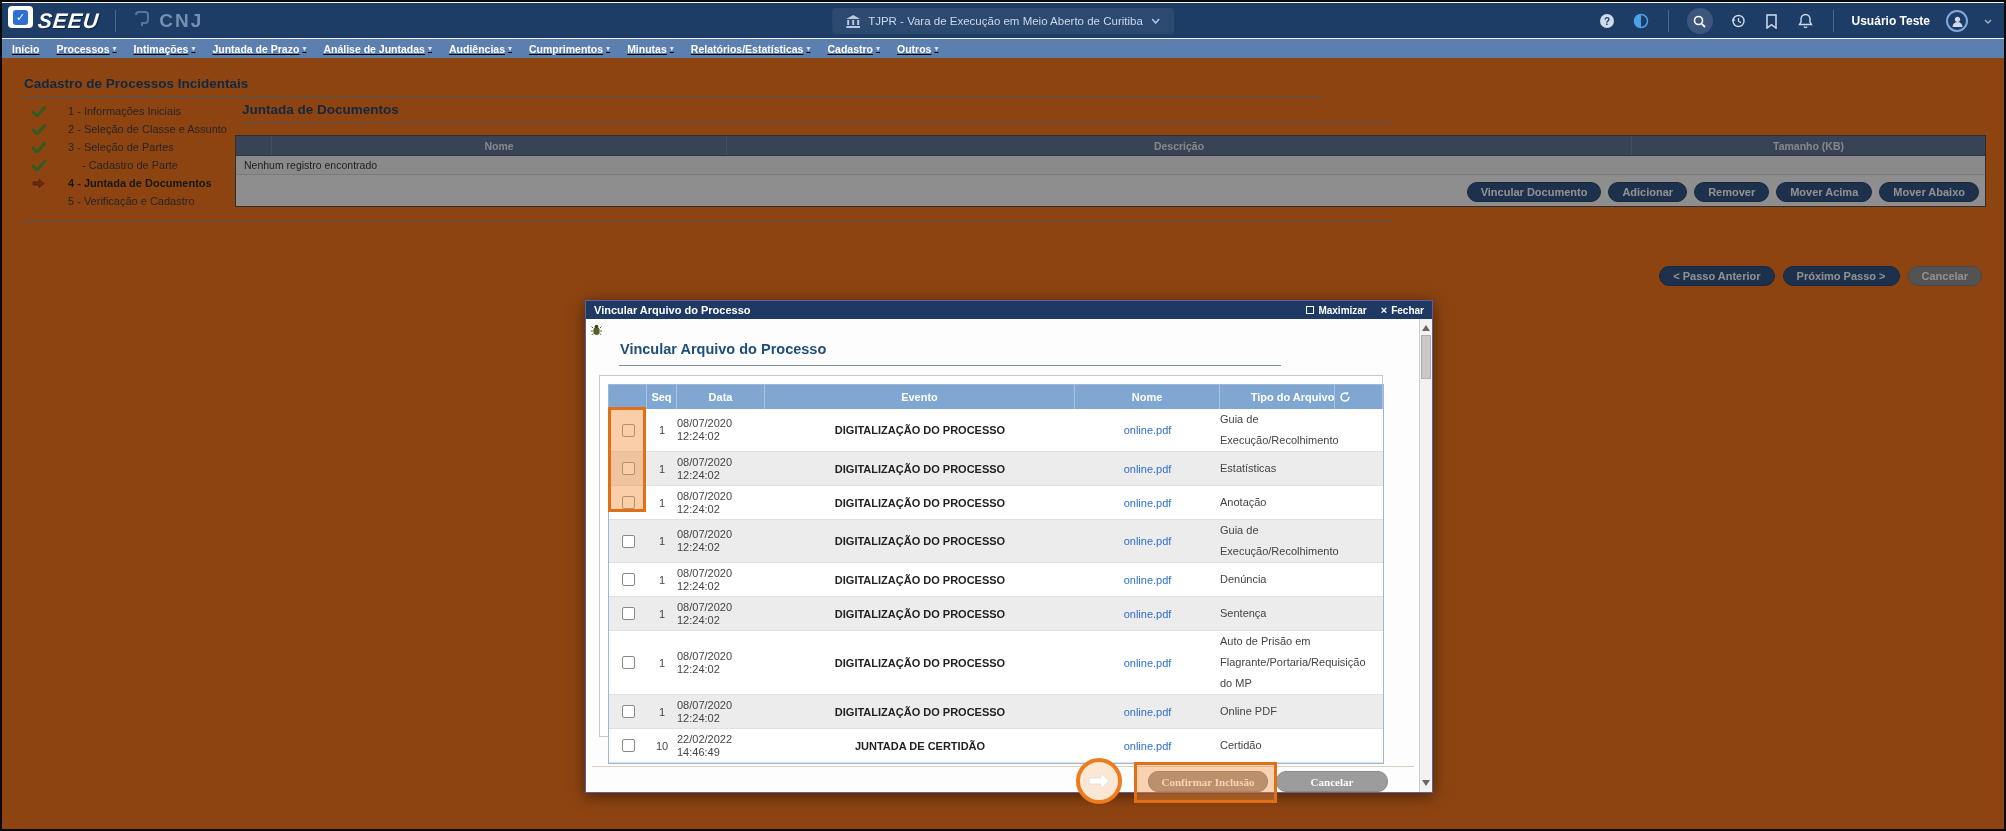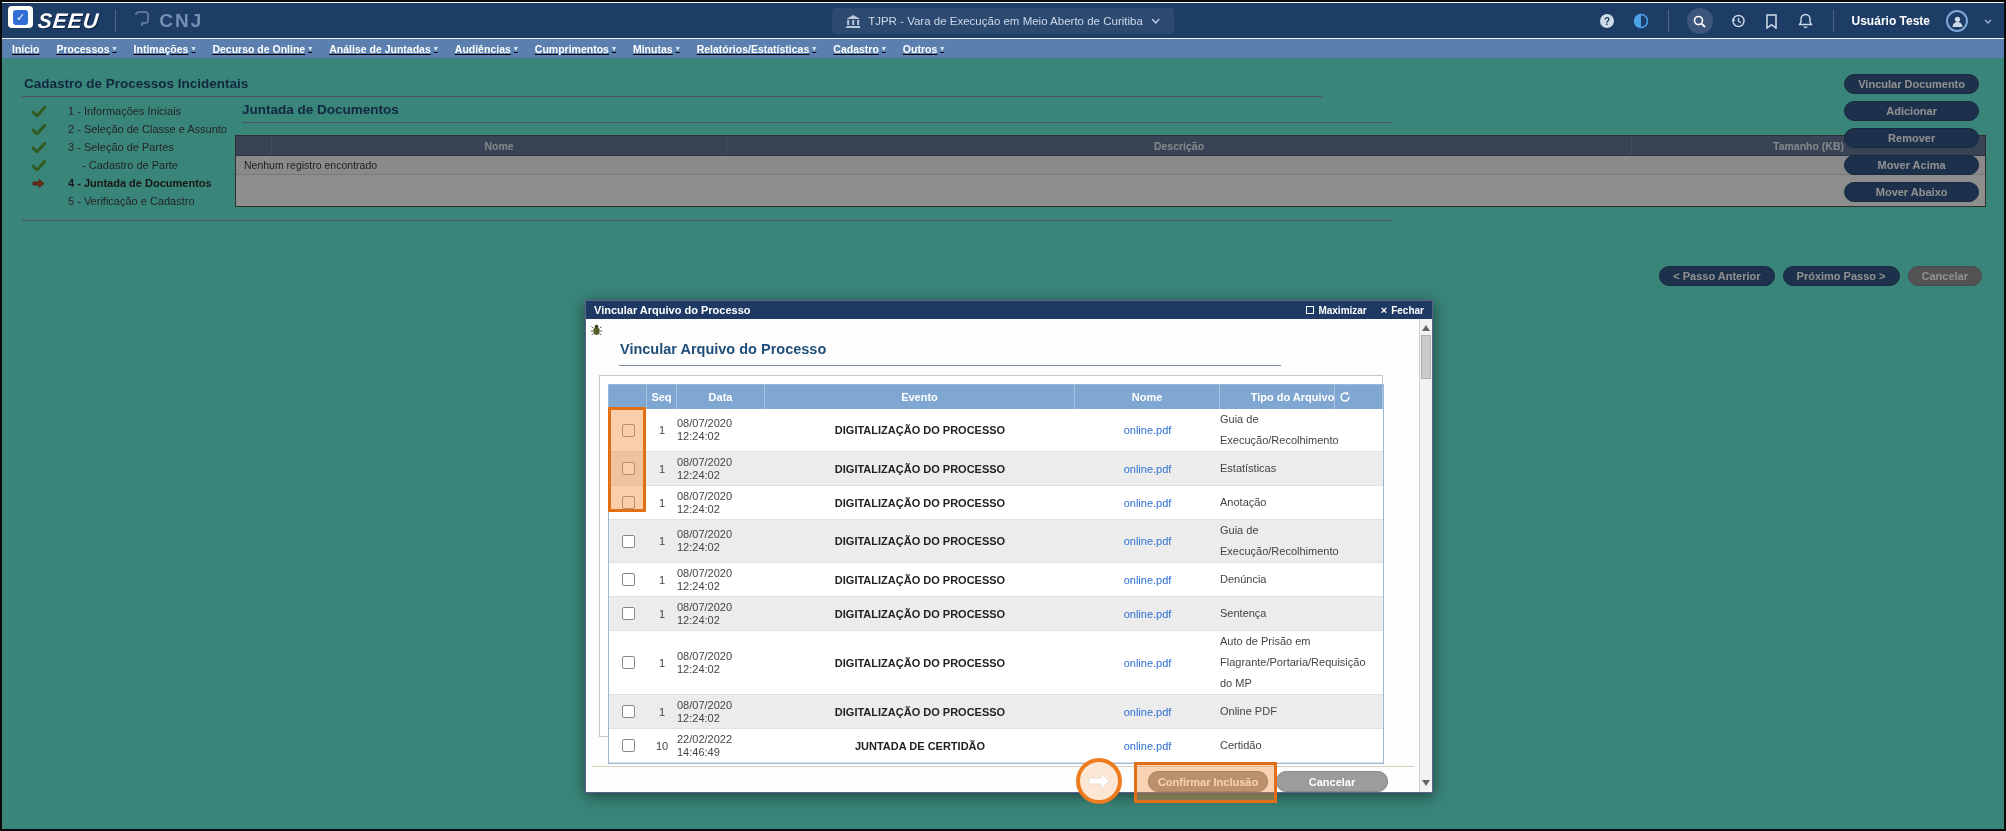--- a/index.html
+++ b/index.html
@@ -33,21 +33,21 @@
     display:flex; align-items:center; justify-content:center; }
 
   
   .navbar { position:absolute; left:0; top:37px; right:0; height:19px; background:#5b80b0;
     display:flex; align-items:center; gap:0; padding-left:10px; z-index:30;text-decoration:underline; }
   .nav-item { color:#fff; font-size:10.5px; font-weight:bold; margin-right:17px;
     display:flex; align-items:center; gap:3px; white-space:nowrap; cursor:pointer; }
   .nav-caret { font-size:8px; color:#d9e2ef; }
 
   
-  .content { position:absolute; left:0; top:56px; right:0; bottom:0; background:#5eead4; }
+  .content { position:absolute; left:0; top:56px; right:0; bottom:0; background:#f97316; }
   .page-title { position:absolute; left:22px; top:18px; font-size:13.5px; font-weight:bold; color:#17406b; }
   .rule { position:absolute; height:1px; background:#8a8f96; }
   .r-title { left:20px; top:38px; width:1300px; }
   .steps { position:absolute; left:28px; top:46px; }
   .step { display:flex; align-items:center; gap:21px; height:14px; margin-bottom:4px;
     font-size:11px; color:#3a3a3a; }
   .step .s-ic { width:17px; display:flex; justify-content:center; }
   .step.active span.s-label { font-weight:bold; color:#222; }
   .step.indent .s-label { padding-left:14px; }
   .section-title { position:absolute; left:240px; top:44px; font-size:13.5px; font-weight:bold; color:#17406b; }
@@ -56,21 +56,21 @@
     border:1px solid #4a4a4a; background:#fbfbfb; }
   .panel-head { display:flex; height:20px; background:#5d7292; border-bottom:1px solid #46597a; }
   .panel-head span { color:#e8edf4; font-size:10.5px; font-weight:bold; text-align:center;
     line-height:20px; border-right:1px solid #7388a6; overflow:hidden; }
   .panel-head span:nth-child(1) { width:36px; }
   .panel-head span:nth-child(2) { width:455px; }
   .panel-head span:nth-child(3) { width:905px; }
   .panel-head span:nth-child(4) { flex:1; border-right:none; }
   .panel-empty { height:19px; font-size:10.5px; color:#333; padding-left:8px; line-height:19px;
     border-bottom:1px solid #d5d5d5; background:#f4f4f4; }
-  .panel-actions { position:absolute; right:6px; bottom:4px; display:flex; gap:7px;flex-direction:column; }
+  .panel-actions { position:absolute; right:6px; bottom:4px; display:flex; gap:7px; }
   .btn { display:inline-block; background:#2c5181; color:#fff; font-size:11px; font-weight:bold;
     padding:3px 13px; border-radius:11px; border:1px solid #20406a; text-align:center;
     white-space:nowrap; cursor:pointer; }
   .btn.gray { background:#8f8f8f; border-color:#7c7c7c; }
   .r-mid { left:20px; top:162px; width:1370px; }
   .footer-actions { position:absolute; right:22px; top:208px; display:flex; gap:8px; }
 
   
   .dim { position:absolute; left:0; top:56px; right:0; bottom:0;
     background:rgba(12,12,12,0.46); z-index:40; }
@@ -104,21 +104,21 @@
   .mt-row .c-cb { display:flex; justify-content:center; }
   .cb { width:13px; height:13px; border:1px solid #8a8a8a; border-radius:2px; background:#fff; cursor:pointer; }
   .mt-row .c-seq { text-align:center; }
   .mt-row .c-data { line-height:13px; }
   .mt-row .c-ev { text-align:center; font-weight:bold; color:#222; }
   .mt-row .c-nome { text-align:center; }
   .mt-row .c-nome a { color:#2f6fd1; text-decoration:none; cursor:pointer; }
   .mt-row .c-tipo { line-height:21px; padding-right:6px; }
   .m-frule { position:absolute; left:6px; top:447px; width:822px; height:1px; background:#d9d0c0; }
   .m-btn { position:absolute; top:452px; height:21px; border-radius:10px; color:#fff;
-    font-size:11px; font-weight:bold; text-align:center; line-height:21px; cursor:pointer; }
+    font-size:11px; font-weight:bold; text-align:center; line-height:21px; cursor:pointer;font-family:Liberation Serif, serif; }
   .m-confirm { left:562px; width:120px; background:#95908a; border:1px solid #827c74; }
   .m-cancel  { left:690px; width:112px; background:#9c9c9c; border:1px solid #8a8a8a; }
   .m-scroll { position:absolute; right:0; top:0; width:13px; height:473px; background:#f2f2f2;
     border-left:1px solid #d0d0d0; }
   .sc-up, .sc-down { position:absolute; left:2px; width:0; height:0;
     border-left:4.5px solid transparent; border-right:4.5px solid transparent; }
   .sc-up { top:6px; border-bottom:6px solid #666; }
   .sc-down { bottom:6px; border-top:6px solid #666; }
   .sc-thumb { position:absolute; left:1px; top:16px; width:10px; height:44px;
     background:#c9c9c9; border:1px solid #b0b0b0; }
@@ -218,21 +218,21 @@
       <span>Processos</span>
       <span class="nav-caret">▾</span>
     </div>
 
     <div class="nav-item">
       <span>Intimações</span>
       <span class="nav-caret">▾</span>
     </div>
 
     <div class="nav-item">
-      <span>Decurso de Online</span>
+      <span>Juntada de Prazo</span>
       <span class="nav-caret">▾</span>
     </div>
 
     <div class="nav-item">
       <span>Análise de Juntadas</span>
       <span class="nav-caret">▾</span>
     </div>
 
     <div class="nav-item">
       <span>Audiências</span>

